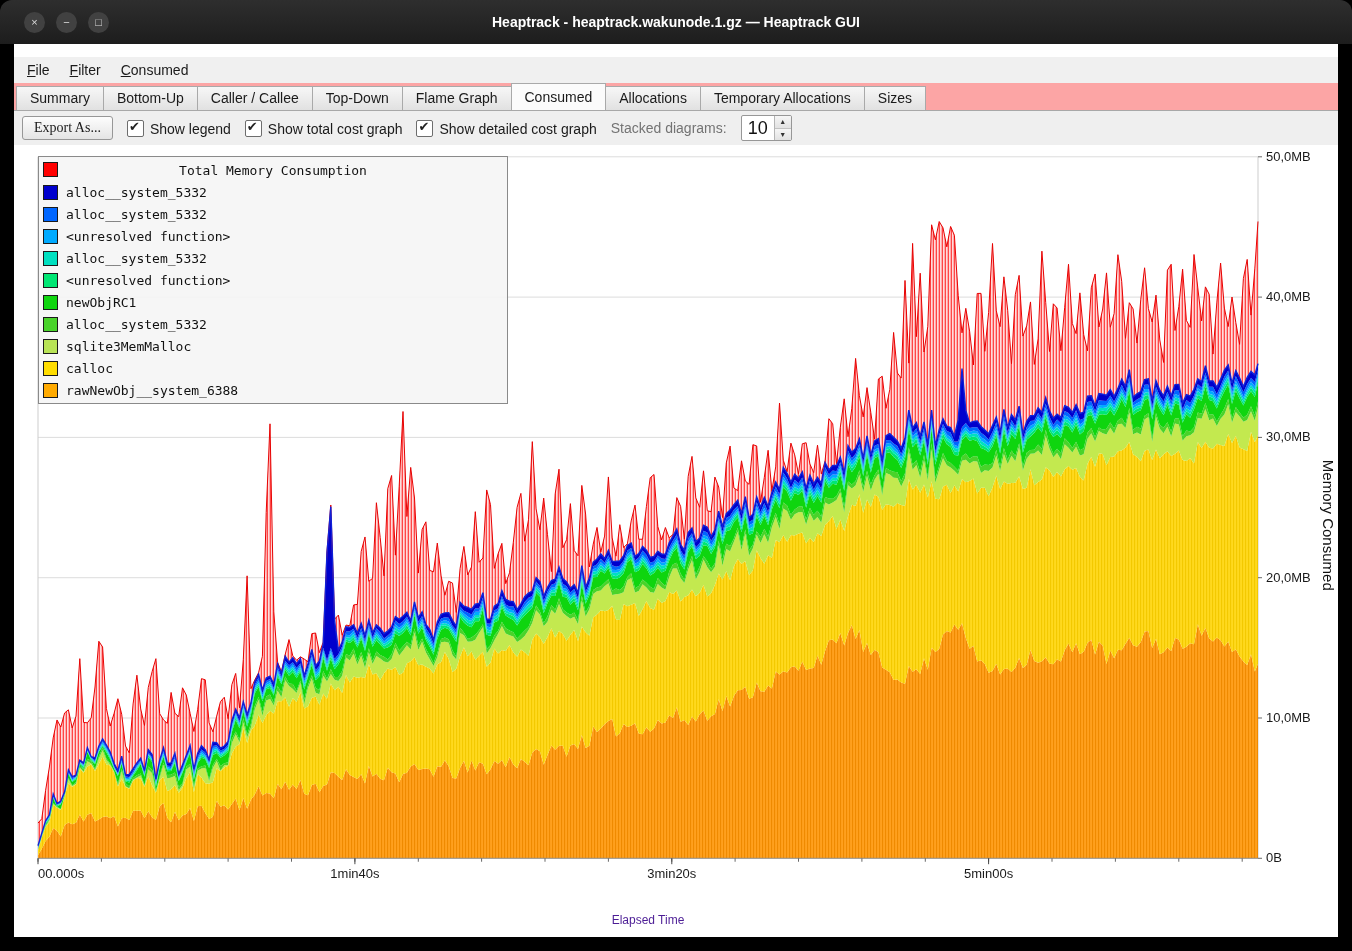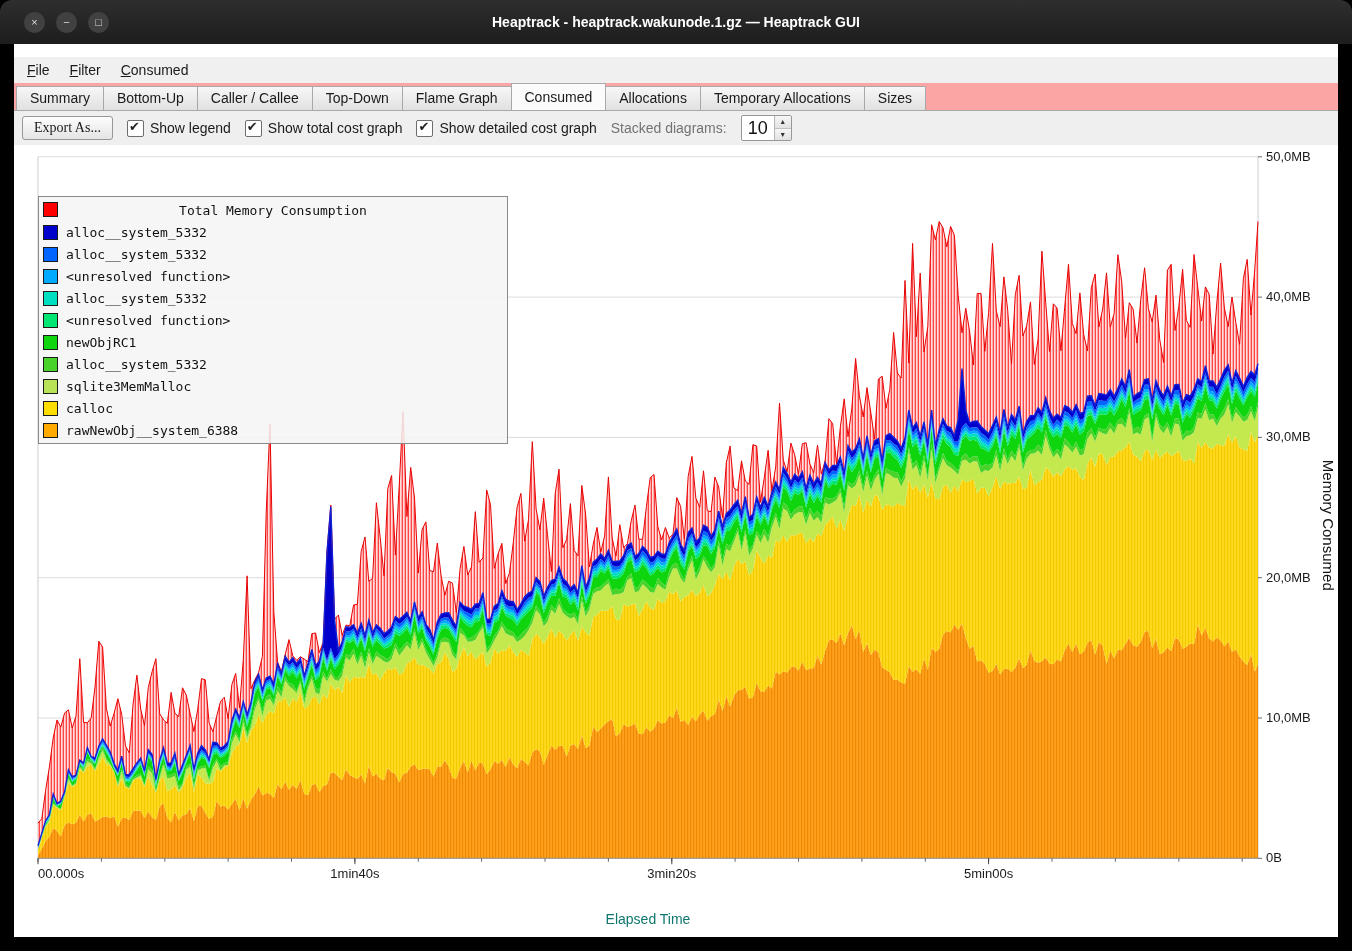--- a/index.html
+++ b/index.html
@@ -21,42 +21,42 @@
   .menu-item::first-letter{text-decoration:underline;}
   .tabs{background:#fca5a5;border-bottom:1px solid #a8a8a8;padding:0 2px;height:28px;box-sizing:border-box;
         display:flex;align-items:flex-end;}
   .tab{display:inline-block;padding:3px 13px 4px;margin-right:-1px;font-size:14px;color:#1a1a1a;
        border:1px solid #a9a9a9;border-bottom:none;background:linear-gradient(#f7f7f7,#e1e1e1);
        white-space:nowrap;position:relative;}
   .tab.active{background:#fbfbfb;padding-top:5px;padding-bottom:5px;z-index:2;}
   .toolbar{display:flex;align-items:center;gap:14px;padding:5px 8px;background:#efefef;height:34px;box-sizing:border-box;}
   .btn{padding:3px 11px;font-size:14px;color:#1a1a1a;border:1px solid #979797;border-radius:3px;
        background:linear-gradient(#fdfdfd,#e4e4e4);font-family:Liberation Serif, serif;}
-  .check{display:flex;align-items:center;gap:6px;font-size:14px;color:#1a1a1a;}
+  .check{display:flex;align-items:flex-end;gap:6px;font-size:14px;color:#1a1a1a;}
   .checkbox{width:15px;height:15px;background:#ffffff;border:1px solid #6d6d6d;border-radius:2px;
             position:relative;display:inline-block;}
   .checkbox.checked::before{content:"✔";position:absolute;left:1px;top:-2px;font-size:13px;color:#222222;}
   .spin-label{font-size:14px;color:#737373;}
   .spinbox{display:inline-flex;height:24px;border:1px solid #979797;border-radius:2px;background:#ffffff;overflow:hidden;}
   .spin-val{width:26px;display:flex;align-items:center;padding-left:6px;font-size:18px;color:#111;}
   .spin-btns{display:flex;flex-direction:column;width:16px;border-left:1px solid #b5b5b5;}
   .spin-btns span{flex:1;display:flex;align-items:center;justify-content:center;font-size:7px;color:#333;
                   background:linear-gradient(#f6f6f6,#e2e2e2);}
   .spin-btns span:first-child{border-bottom:1px solid #c2c2c2;}
   
   .chart-wrap{position:relative;flex:1;background:#ffffff;}
   .chart-canvas{position:absolute;inset:0;}
   .legend{position:absolute;left:24px;top:11px;width:468px;background:rgba(245,245,245,0.87);
           border:1px solid #8a8a8a;padding:2px 0;z-index:5;
-          font-family:"DejaVu Sans Mono",monospace;font-size:13px;color:#111;margin-top:40px;}
+          font-family:"DejaVu Sans Mono",monospace;font-size:13px;color:#111;}
   .legend-row{display:flex;align-items:center;height:22px;padding-left:4px;}
   .legend-title-row{position:relative;height:22px;display:flex;align-items:center;justify-content:center;}
   .legend-title-row .swatch{position:absolute;left:4px;top:3px;}
   .swatch{width:15px;height:15px;border:1px solid #1a1a1a;box-sizing:border-box;display:inline-block;margin-right:8px;flex:0 0 auto;}
-  .x-title{position:absolute;left:24px;width:1220px;bottom:10px;text-align:center;font-size:14px;color:#0f766e;z-index:4;}
+  .x-title{position:absolute;left:24px;width:1220px;bottom:10px;text-align:center;font-size:12px;color:#4c1d95;z-index:4;}
   .y-title{position:absolute;right:1px;top:50%;transform:translateY(-62%);writing-mode:vertical-rl;
            font-size:15px;color:#111;z-index:4;}
 </style>
 </head>
 <body>
 
 <div class="window">
 
   <div class="titlebar">
     <div class="win-controls">

